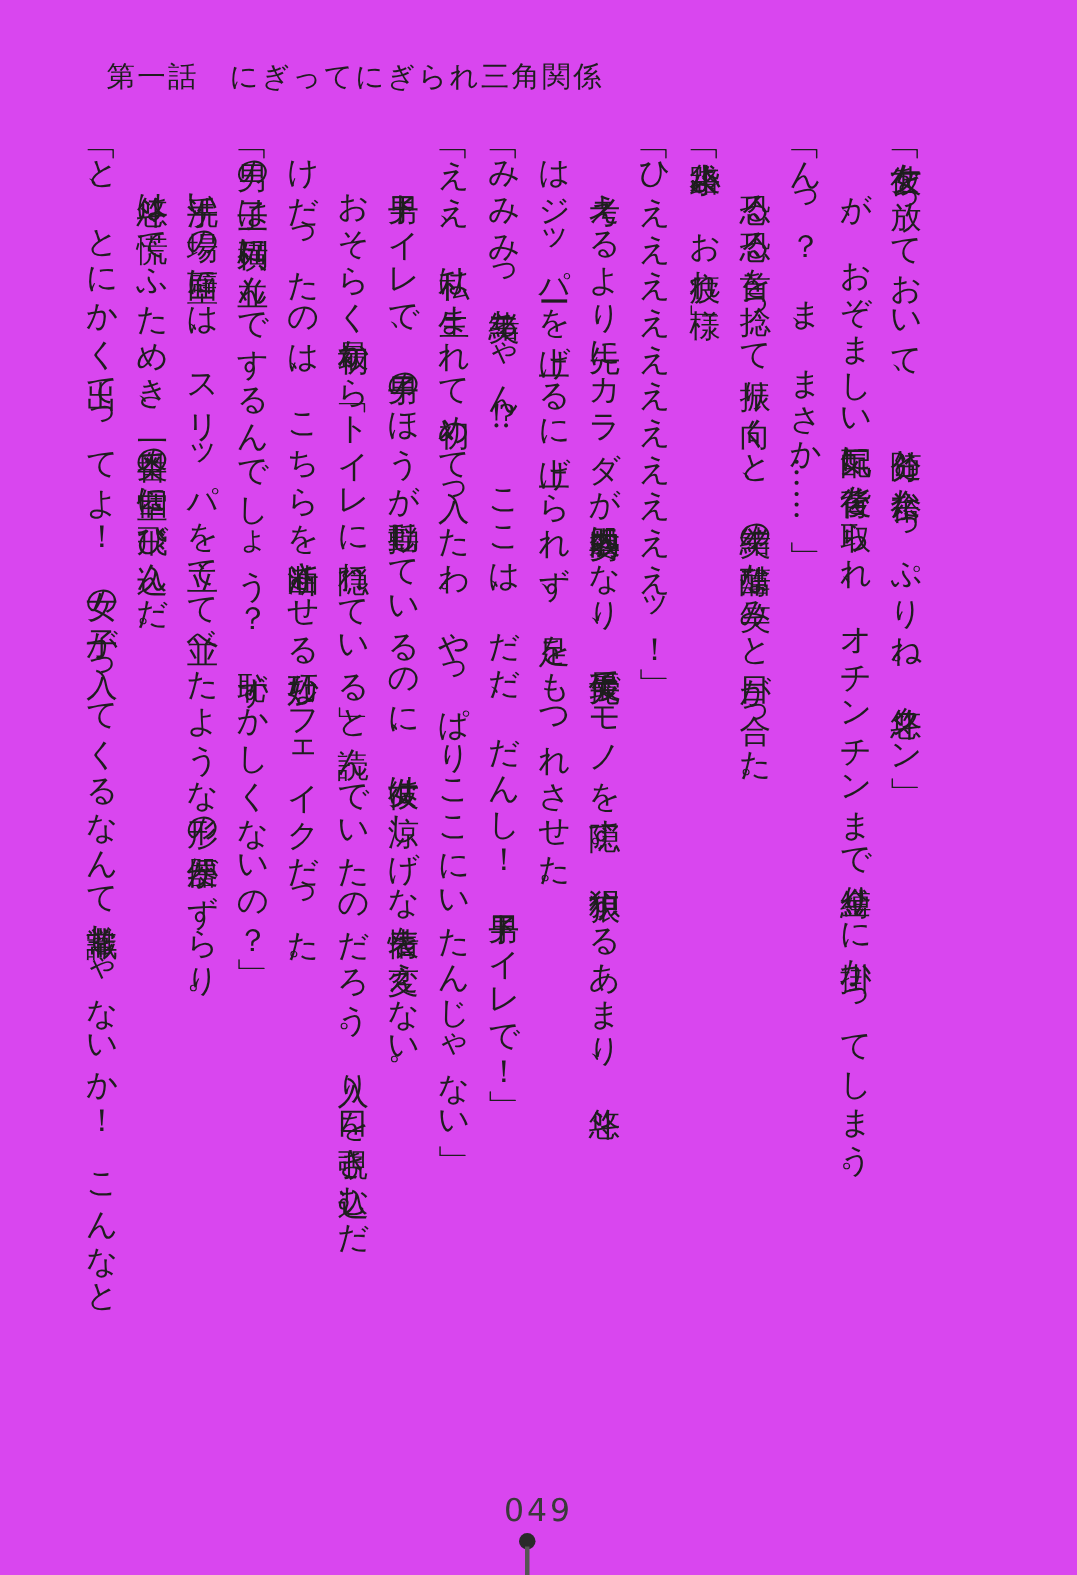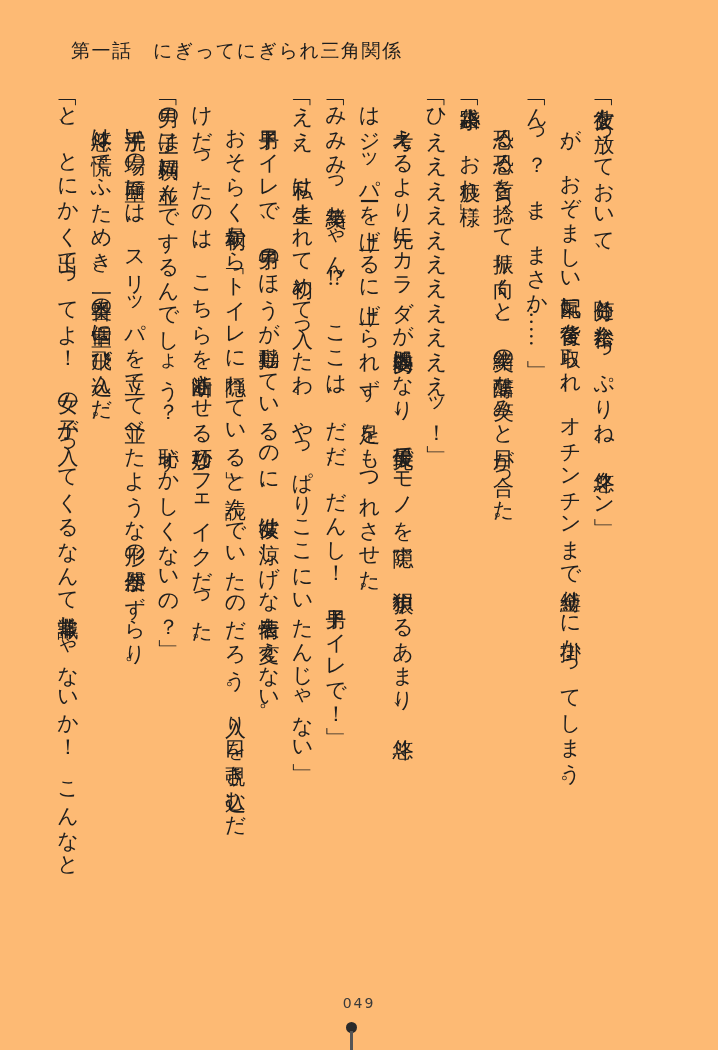--- a/index.html
+++ b/index.html
@@ -4,21 +4,21 @@
 <style>
   html, body {
     margin: 0;
     padding: 0;
     background: #e8e8e8;
   }
   #page {
     position: relative;
     width: 718px;
     height: 1050px;
-    background: #fdba74;
+    background: #d946ef;
     overflow: hidden;
     font-family: "DejaVu Serif", "Liberation Serif", serif;
     color: #1e1e1e;
   }
   
   #chapter-heading {
     position: absolute;
     top: 38px;
     left: 71px;
     font-size: 19px;
@@ -44,21 +44,21 @@
     white-space: pre-wrap;
   }
   
   #page-number {
     position: absolute;
     top: 995px;
     left: 0;
     width: 718px;
     text-align: center;
     font-family: "DejaVu Sans", "Liberation Sans", sans-serif;
-    font-size: 14px;
+    font-size: 21px;
     letter-spacing: 2px;
     color: #3a3a3a;
   }
   #page-marker-dot {
     position: absolute;
     top: 1022px;
     left: 346px;
     width: 11px;
     height: 11px;
     border-radius: 50%;

